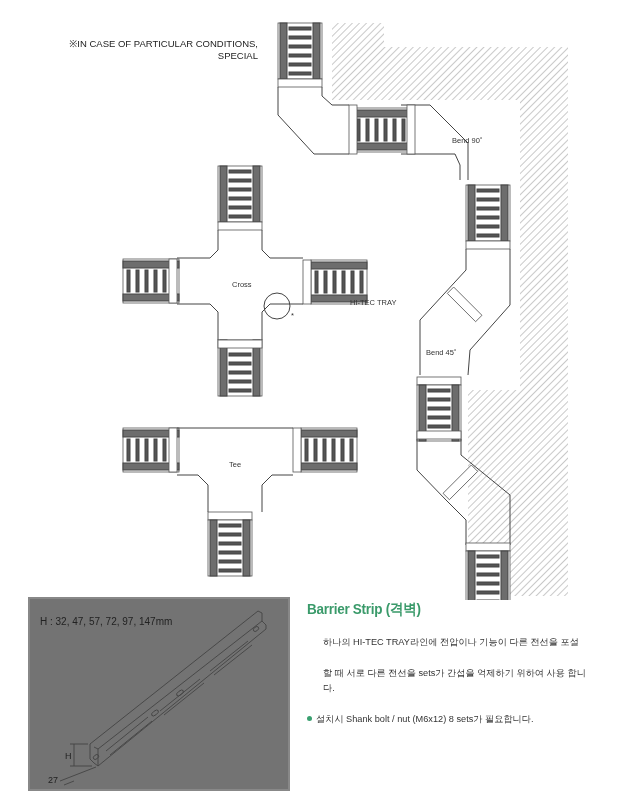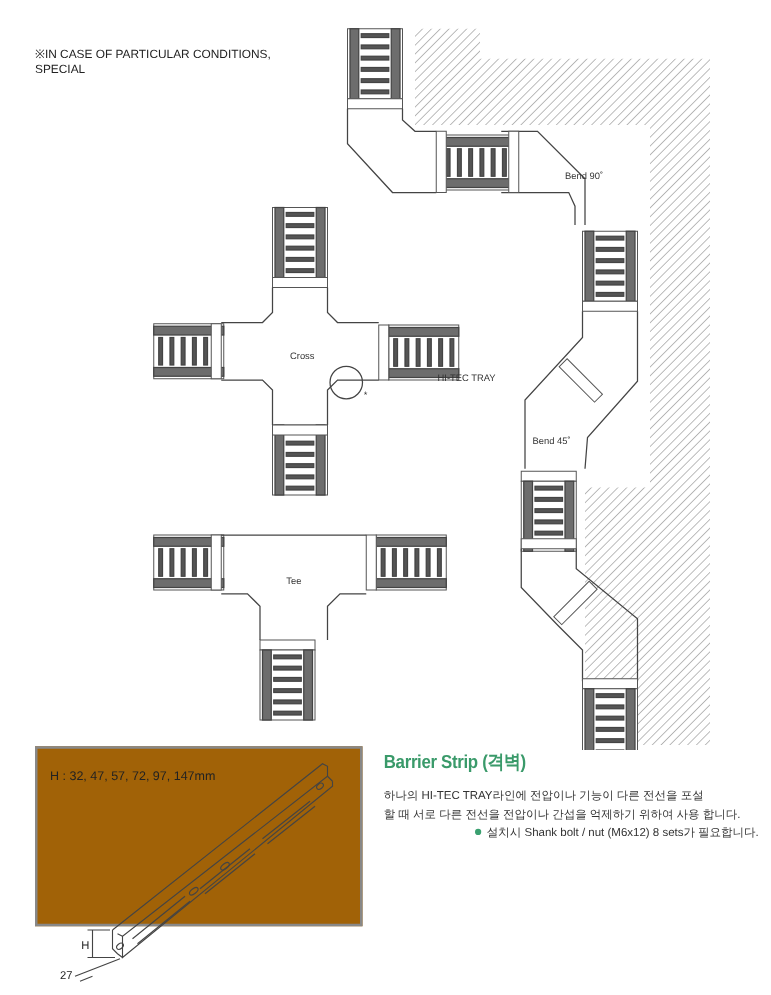--- a/index.html
+++ b/index.html
@@ -1,25 +1,25 @@
 <!DOCTYPE html>
 <html><head>
 <meta charset="utf-8">
 <style>
   html, body { margin: 0; padding: 0; background: #ffffff; }
   body { width: 617px; height: 796px; position: relative; overflow: hidden; font-family: "Liberation Sans", sans-serif; color: #222; }
-  .note { position: absolute; left: 28px; top: 38px; width: 230px; font-size: 9.5px; line-height: 12px; color: #222; }
+  .note { position: absolute; left: 28px; top: 38px; width: 230px; font-size: 9.5px; line-height: 12px; text-align: right; color: #222; }
   .diagram { position: absolute; left: 0; top: 0; }
   .lbl { font-family: "Liberation Sans", sans-serif; font-size: 7.5px; fill: #333; }
-  .box { position: absolute; left: 28px; top: 597px; width: 262px; height: 144px; border: 2px solid #888; box-sizing: border-box; background: #a16207; }
+  .box { position: absolute; left: 28px; top: 597px; width: 262px; height: 194px; border: 2px solid #888; box-sizing: border-box; background: #737373; }
   .box-h { position: absolute; left: 10px; top: 17px; font-size: 10px; color: #222; }
   .right { position: absolute; left: 307px; top: 600px; width: 300px; }
   .title { font-size: 15px; font-weight: bold; color: #3a9a6a; letter-spacing: -0.3px; margin: 0 0 10px 0; transform: scaleX(0.9); transform-origin: left; }
-  .para { font-size: 9.2px; line-height: 15px; color: #333; margin: 0; }
-  .bullet { font-size: 9.2px; line-height: 15px; color: #333; margin: 0; text-align: right; }
+  .para { font-size: 9.2px; line-height: 15px; color: #333; margin: 16px; }
+  .bullet { font-size: 9.2px; line-height: 15px; color: #333; margin: 0; }
   .dot { display: inline-block; width: 5px; height: 5px; border-radius: 50%; background: #3aa070; margin-right: 4px; vertical-align: 1px; }
   .gap { height: 24px; }
 </style>
 </head>
 <body>
 
 <div class="note">
   <div>※IN CASE OF PARTICULAR CONDITIONS, SPECIAL</div>
 </div>
 
@@ -144,16 +144,16 @@
       <line x1="34" y1="186" x2="44" y2="182"></line>
     </g>
     <text x="35" y="160" font-size="9" fill="#222" font-family="Liberation Sans, sans-serif">H</text>
     <text x="18" y="184" font-size="9" fill="#222" font-family="Liberation Sans, sans-serif">27</text>
   </svg>
 </div>
 
 <div class="right">
   <div class="title">Barrier Strip (격벽)</div>
   <p class="para">하나의 HI-TEC TRAY라인에 전압이나 기능이 다른 전선을 포설</p>
-  <p class="para">할 때 서로 다른 전선을 전압이나 간섭을 억제하기 위하여 사용 합니다.</p>
+  <p class="para">할 때 서로 다른 전선을 sets가 간섭을 억제하기 위하여 사용 합니다.</p>
   <p class="bullet"><span class="dot"></span><span>설치시 Shank bolt / nut (M6x12) 8 sets가 필요합니다.</span></p>
   <div class="gap"></div>
 </div>
 
 </body></html>

